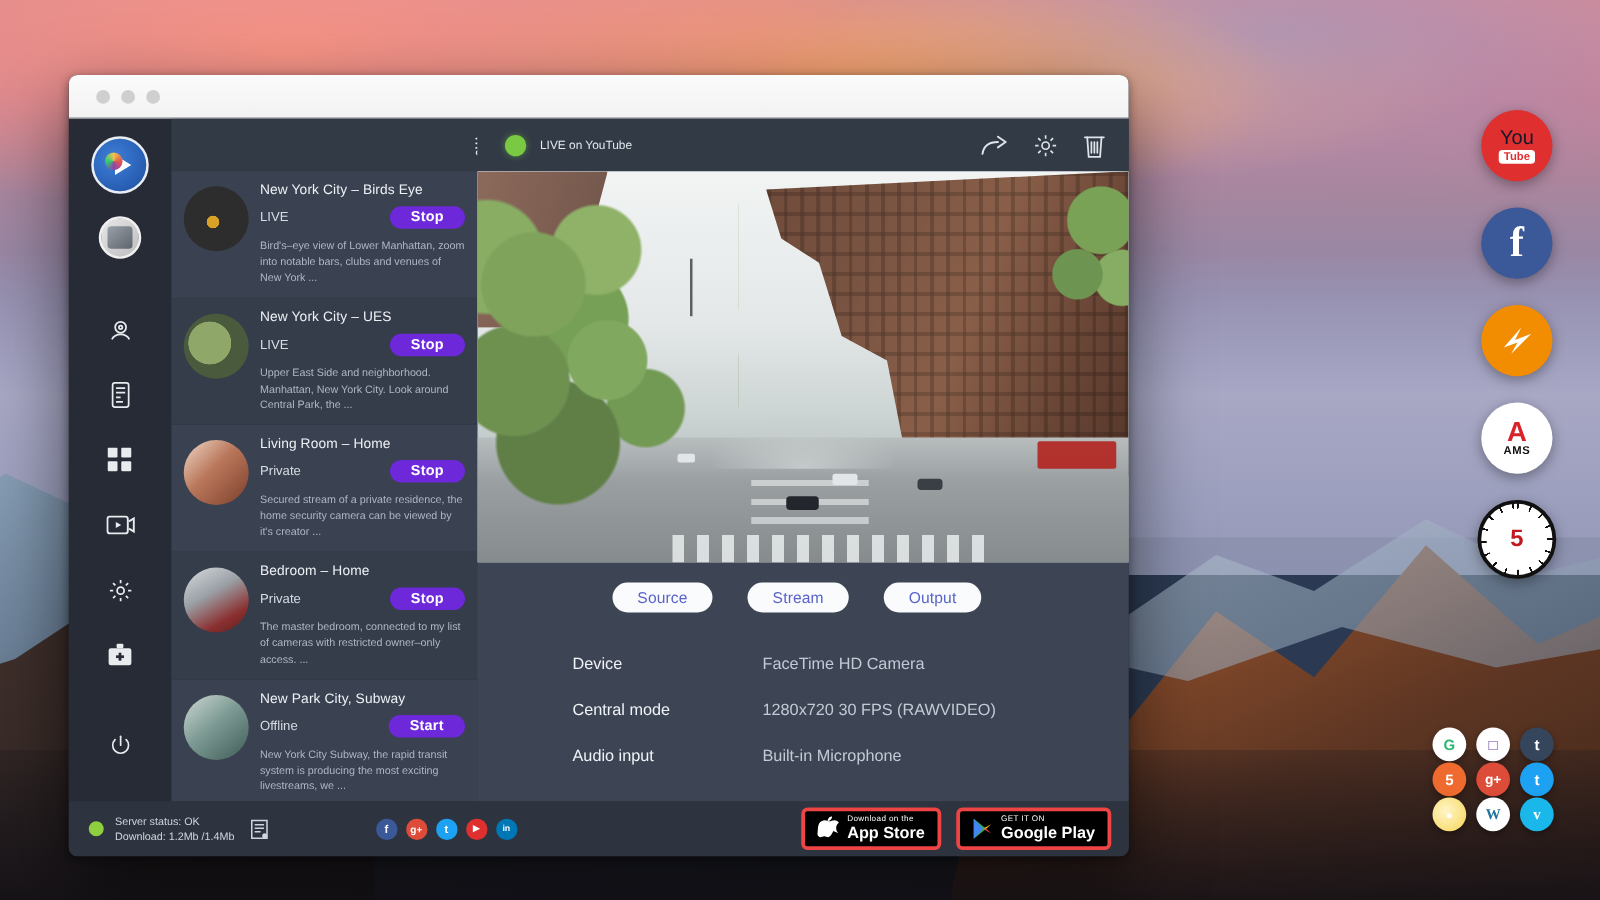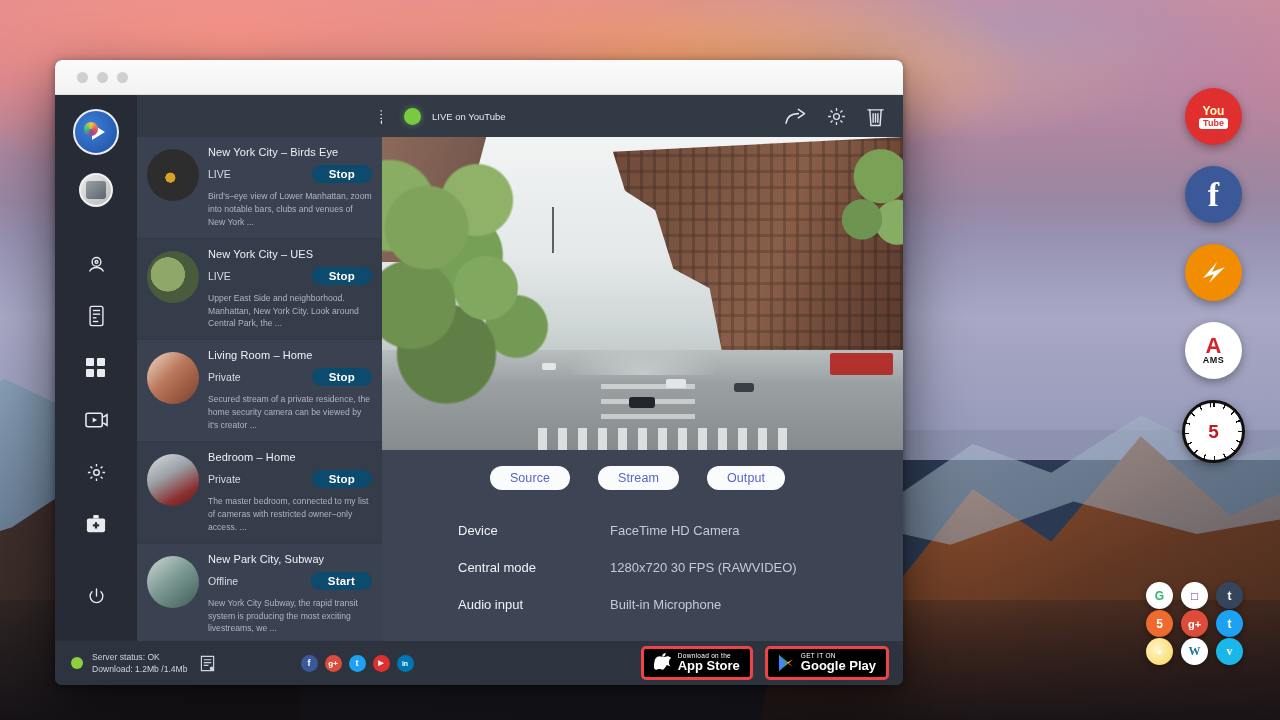--- a/index.html
+++ b/index.html
@@ -120,21 +120,21 @@
   .t1{background:radial-gradient(circle at 45% 55%, #d9a227 0 12%, #2d2d2d 13% 100%);}
   .t2{background:radial-gradient(circle at 40% 45%, #8fa86a 0 40%, #4a5a3c 41% 100%);}
   .t3{background:linear-gradient(135deg,#f0d9c8 0%,#b9765a 45%,#7c3f2c 100%);}
   .t4{background:linear-gradient(150deg,#d9dde0 0%,#9aa0a6 40%,#8b2f2f 75%,#5a1f1f 100%);}
   .t5{background:linear-gradient(140deg,#cfd8d4 0%,#7e9c95 45%,#3f5b57 100%);}
   .cinfo{flex:1;min-width:0;}
   .cname{color:#eef1f5;font-size:11px;margin:1px 0 7px 0;letter-spacing:.1px;}
   .crow{display:flex;align-items:center;justify-content:space-between;margin-bottom:7px;}
   .cstat{color:#d7dce4;font-size:10.5px;}
   .cbtn{
-    background:#0c4a6e;color:#fff;font-size:11.5px;font-weight:bold;
+    background:#6d28d9;color:#fff;font-size:11.5px;font-weight:bold;
     border:none;border-radius:11px;padding:3px 17px;cursor:pointer;letter-spacing:.2px;
   }
   .cdesc{color:#aeb6c4;font-size:8.6px;line-height:1.5;}
 
   
   .main{flex:1;display:flex;flex-direction:column;background:#3d4453;min-width:0;}
   .topbar{
     height:42px;flex:0 0 42px;background:#323a46;display:flex;align-items:center;
     justify-content:space-between;padding:0 18px 0 0;
   }
@@ -235,21 +235,21 @@
     display:flex;align-items:center;gap:7px;padding:0 10px;cursor:pointer;color:#fff;
   }
   .store .s-sub{font-size:6.5px;line-height:1;letter-spacing:.3px;display:block;}
   .store .s-main{font-size:13px;line-height:1.05;font-weight:bold;display:block;}
 
   
   .dock{position:absolute;right:35px;top:88px;display:flex;flex-direction:column;gap:21px;align-items:center;}
   .dk{width:57px;height:57px;border-radius:50%;display:flex;align-items:center;justify-content:center;
       box-shadow:0 3px 10px rgba(0,0,0,.35);cursor:pointer;position:relative;}
   .dk-yt{background:#e02f2f;flex-direction:column;gap:1px;}
-  .yt-a{color:#fef9c3;font-size:12px;font-weight:bold;line-height:1;}
+  .yt-a{color:#0f172a;font-size:16px;font-weight:normal;line-height:1;}
   .yt-b{background:#fff;color:#e02f2f;font-size:9px;font-weight:bold;border-radius:3px;padding:1px 4px;line-height:1;}
   .dk-fb{background:#3b5998;color:#fff;font-size:34px;font-weight:bold;font-family:"Liberation Serif",serif;line-height:1;}
   .dk-or{background:#f28c00;}
   .dk-ad{background:#fff;flex-direction:column;gap:0;}
   .ad-a{color:#d8232a;font-size:22px;font-weight:bold;line-height:.9;}
   .ad-b{color:#111;font-size:9px;font-weight:bold;letter-spacing:.5px;}
   .dk-5{background:#fff;color:#c2181f;font-size:19px;font-weight:bold;border:3px solid #111;}
   .dk-5:before{content:"";position:absolute;inset:-3px;border-radius:50%;
     background:repeating-conic-gradient(#111 0 3deg, transparent 3deg 22deg);
     -webkit-mask:radial-gradient(circle, transparent 54%, #000 55%);mask:radial-gradient(circle, transparent 54%, #000 55%);}

